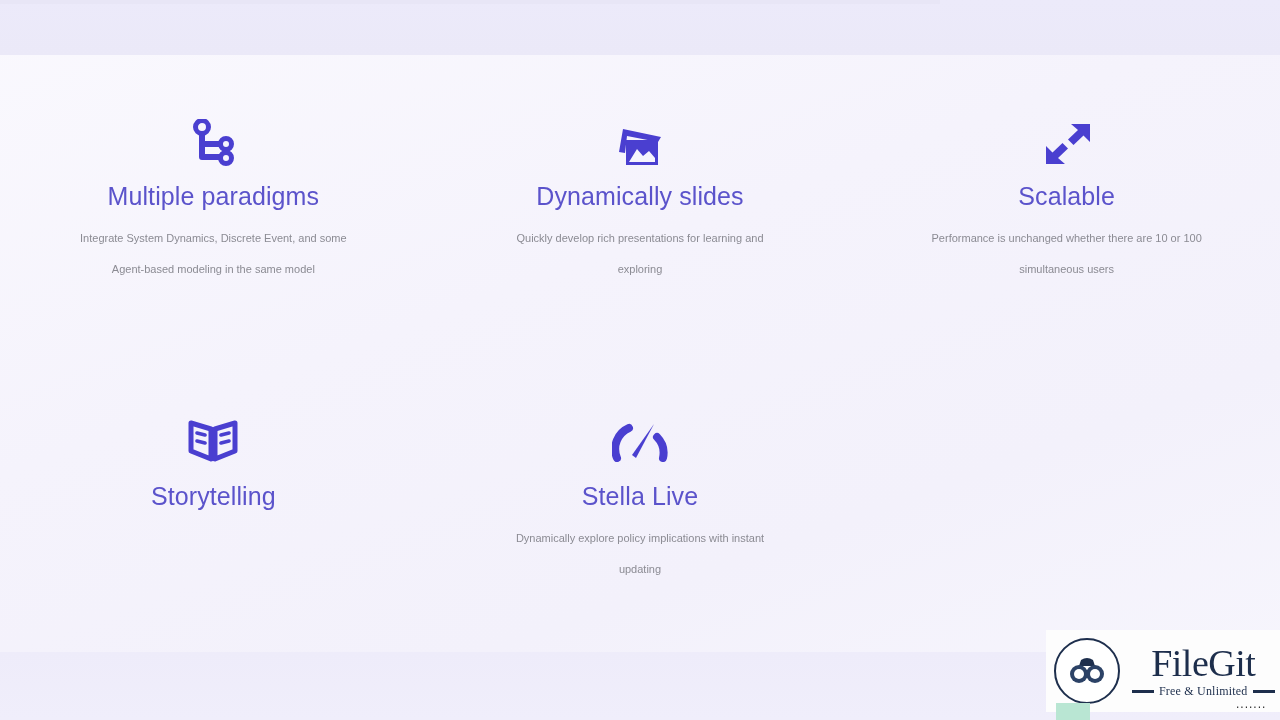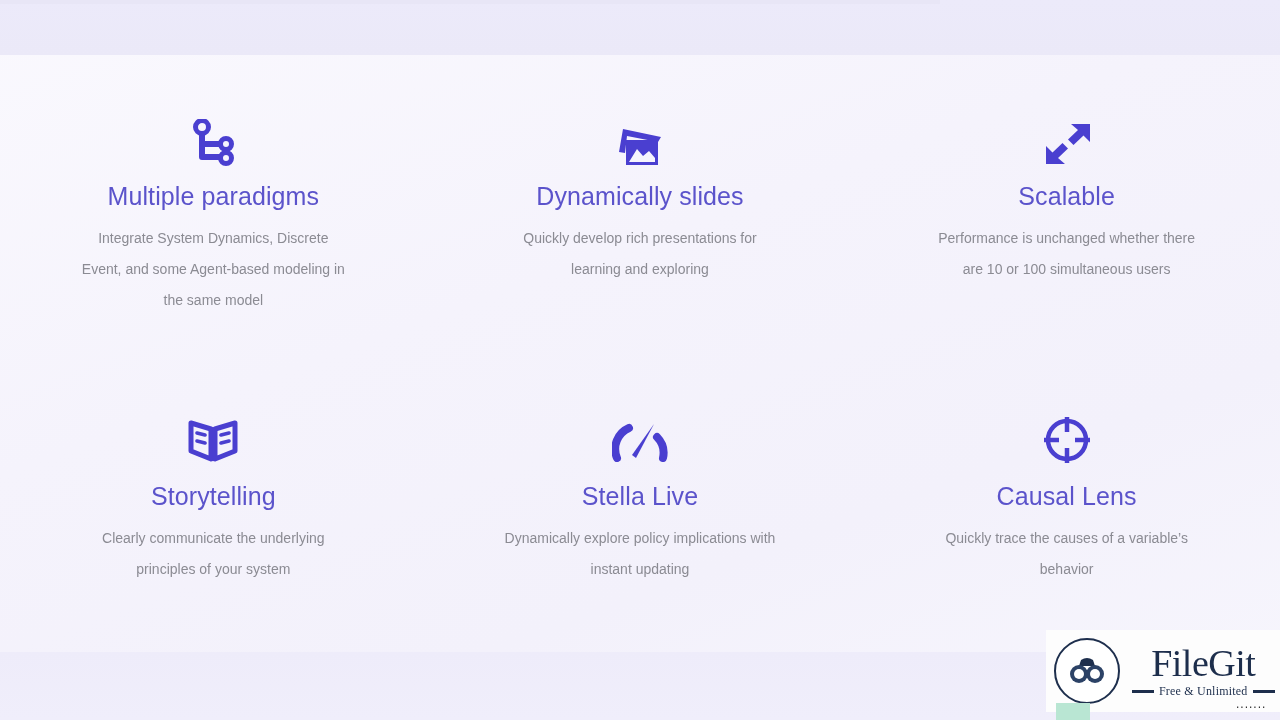--- a/index.html
+++ b/index.html
@@ -77,21 +77,21 @@
   .feature-title {
     font-size: 25px;
     font-weight: 400;
     color: #5b53cb;
     letter-spacing: 0.1px;
     margin: 0 0 12px 0;
     line-height: 1.2;
     text-align: center;
   }
   .feature-desc {
-    font-size: 14px;
+    font-size: 11px;
     color: #8b8b93;
     line-height: 31px;
     text-align: center;
     max-width: 272px;
     margin: 0;
     font-weight: 400;
   }
   
   .feature.row2 .feature-icon { margin-bottom: 10px; }
 
@@ -227,50 +227,34 @@
           <path d="M48 8 L28 14 L28 44 L48 36 Z" stroke="#4a3fd0" stroke-width="5" stroke-linejoin="round" fill="none"></path>
           <g stroke="#4a3fd0" stroke-width="3.6" stroke-linecap="round">
             <line x1="10" y1="18" x2="18" y2="20"></line>
             <line x1="10" y1="26" x2="18" y2="28"></line>
             <line x1="42" y1="18" x2="34" y2="20"></line>
             <line x1="42" y1="26" x2="34" y2="28"></line>
           </g>
         </svg>
       </div>
       <h3 class="feature-title">Storytelling</h3>
-      <p class="feature-desc">Clearly communicate the underlying principles of your system</p>
     </div>
 
     <div class="feature row2">
       <div class="feature-icon">
         <svg width="56" height="44" viewBox="0 0 56 44" fill="none">
           <path d="M5 40 A23 23 0 0 1 17 10" stroke="#4a3fd0" stroke-width="8" stroke-linecap="round" fill="none"></path>
           <path d="M51 40 A23 23 0 0 0 45 19" stroke="#4a3fd0" stroke-width="8" stroke-linecap="round" fill="none"></path>
           <path d="M42 6 L24 40 L20 37 Z" fill="#4a3fd0"></path>
         </svg>
       </div>
       <h3 class="feature-title">Stella Live</h3>
       <p class="feature-desc">Dynamically explore policy implications with instant updating</p>
     </div>
 
-    <div class="feature row2">
-      <div class="feature-icon">
-        <svg width="50" height="50" viewBox="0 0 50 50" fill="none">
-          <circle cx="25" cy="25" r="19" stroke="#4a3fd0" stroke-width="4.5" fill="none"></circle>
-          <g stroke="#4a3fd0" stroke-width="4.5" stroke-linecap="butt">
-            <line x1="25" y1="2" x2="25" y2="17"></line>
-            <line x1="25" y1="33" x2="25" y2="48"></line>
-            <line x1="2" y1="25" x2="17" y2="25"></line>
-            <line x1="33" y1="25" x2="48" y2="25"></line>
-          </g>
-        </svg>
-      </div>
-      <h3 class="feature-title">Causal Lens</h3>
-      <p class="feature-desc">Quickly trace the causes of a variable’s behavior</p>
-    </div>
 
   </div>
 
   <div class="bottom-strip"></div>
 
   <div class="watermark">
     <div class="wm-badge">
       <svg width="40" height="30" viewBox="0 0 40 30" fill="none">
         <path d="M14 4 Q20 0 26 4 L28 10 L12 10 Z" fill="#1d2e4c"></path>
         <circle cx="12" cy="18" r="9" fill="#2c4266"></circle>

